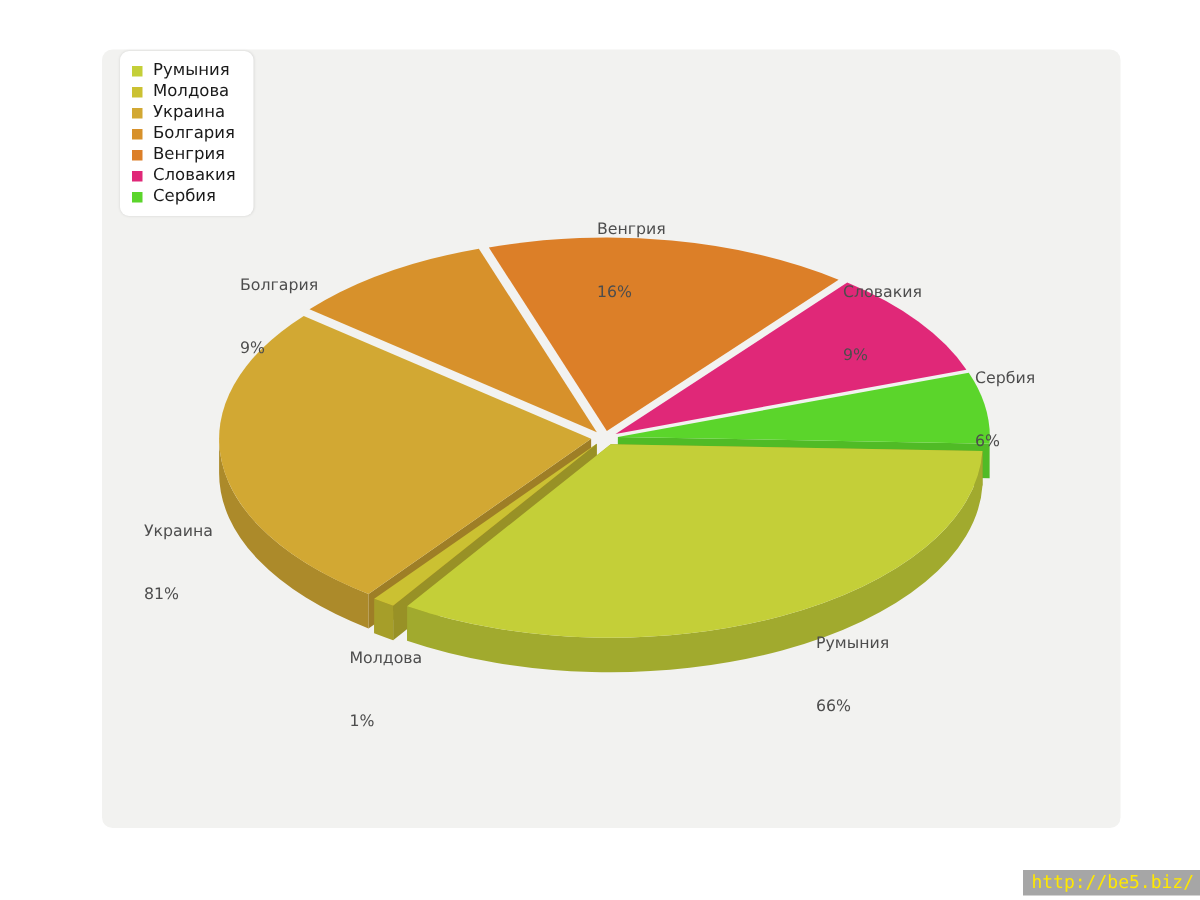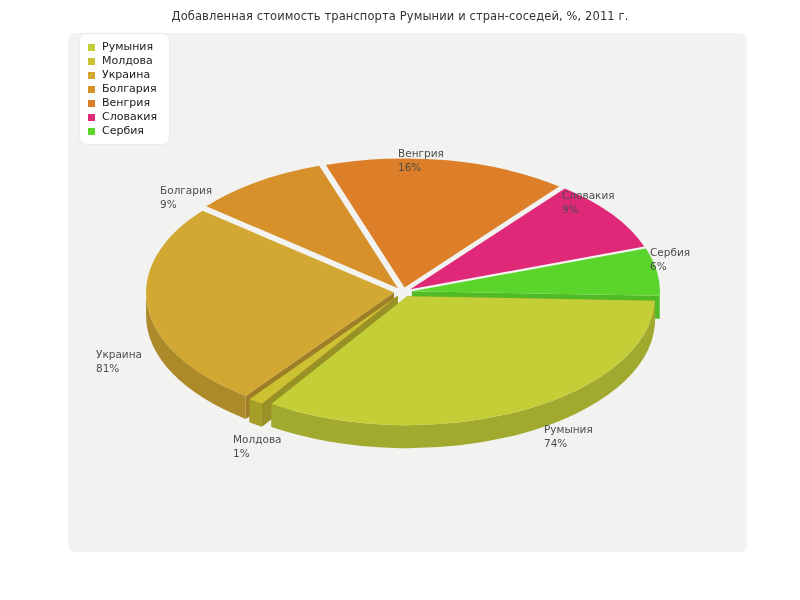--- a/index.html
+++ b/index.html
@@ -73,40 +73,39 @@
     white-space: nowrap;
   }
   .slice-label {
     position: absolute;
     font-size: 10.5px;
     color: #4d4d4d;
     line-height: 14px;
     white-space: nowrap;
   }
   .slice-label .lbl-name { display: block; }
-  .slice-label .lbl-val { display: block; }
+  .slice-label .lbl-val { display: block; margin-top: 28px; }
   .lbl-left { text-align: left; }
   #watermark {
     position: absolute;
     right: 0px;
     bottom: 3px;
     background: #a6a6a6;
     color: #ffe800;
     font-size: 12px;
     font-family: "DejaVu Sans Mono", monospace;
     padding: 1px 4px 2px 6px;
     letter-spacing: 0px;
   }
 </style>
 </head>
 <body>
 
 <div id="root">
 
-  <div id="chart-title">Добавленная стоимость транспорта Румынии и стран-соседей, %, 2011 г.</div>
 
   <div id="plot-panel"></div>
 
   <svg id="pie-svg" viewBox="0 0 679 519">
       <path d="M 343.89660958941704 258.2924395628991 L 591.7455346901528 262.79447463752166 L 591.7455346901528 285.79447463752166 L 343.89660958941704 281.2924395628991 Z" fill="#50bb26"></path>
       <path d="M 339.1426265024615 263.1560413695582 L 586.9915516031972 267.6580764441808 L 586.9915516031972 290.6580764441808 L 339.1426265024615 286.1560413695582 Z" fill="#939b2a"></path>
       <path d="M 329.84163470997845 262.836212175159 L 181.44854935182815 366.1946194784229 L 181.44854935182815 389.1946194784229 L 329.84163470997845 285.836212175159 Z" fill="#b3aa2c"></path>
       <path d="M 326.0653896103449 259.5632982181363 L 177.67230425219458 362.9217055214002 L 177.67230425219458 385.9217055214002 L 326.0653896103449 282.5632982181363 Z" fill="#9e7e26"></path>
       <path d="M 339.1426265024615 263.1560413695582 L 203.3899820490969 371.1132829077945 L 203.3899820490969 394.1132829077945 L 339.1426265024615 286.1560413695582 Z" fill="#acb631"></path>
       <path d="M 329.84163470997845 262.836212175159 L 194.08899025661384 370.7934537133953 L 194.08899025661384 393.7934537133953 L 329.84163470997845 285.836212175159 Z" fill="#989126"></path>
@@ -160,29 +159,30 @@
   <div class="slice-label lbl-left" id="lbl-slovakia" style="left: 562px; top: 188px;">
     <span class="lbl-name">Словакия</span>
     <span class="lbl-val">9%</span>
   </div>
   <div class="slice-label lbl-left" id="lbl-serbia" style="left: 650px; top: 245px;">
     <span class="lbl-name">Сербия</span>
     <span class="lbl-val">6%</span>
   </div>
   <div class="slice-label lbl-left" id="lbl-romania" style="left: 544px; top: 422px;">
     <span class="lbl-name">Румыния</span>
-    <span class="lbl-val">74%</span>
+    <span class="lbl-val">66%</span>
   </div>
   <div class="slice-label lbl-left" id="lbl-moldova" style="left: 233px; top: 432px;">
     <span class="lbl-name">Молдова</span>
     <span class="lbl-val">1%</span>
   </div>
   <div class="slice-label lbl-left" id="lbl-ukraine" style="left: 96px; top: 347px;">
     <span class="lbl-name">Украина</span>
     <span class="lbl-val">81%</span>
   </div>
   <div class="slice-label lbl-left" id="lbl-bulgaria" style="left: 160px; top: 183px;">
     <span class="lbl-name">Болгария</span>
     <span class="lbl-val">9%</span>
   </div>
 
+  <div id="watermark">http://be5.biz/</div>
 
 </div>
 
 </body></html>

